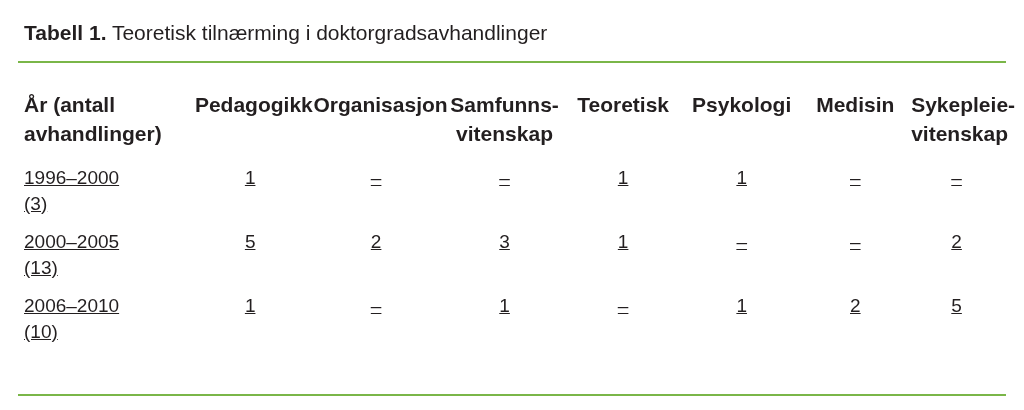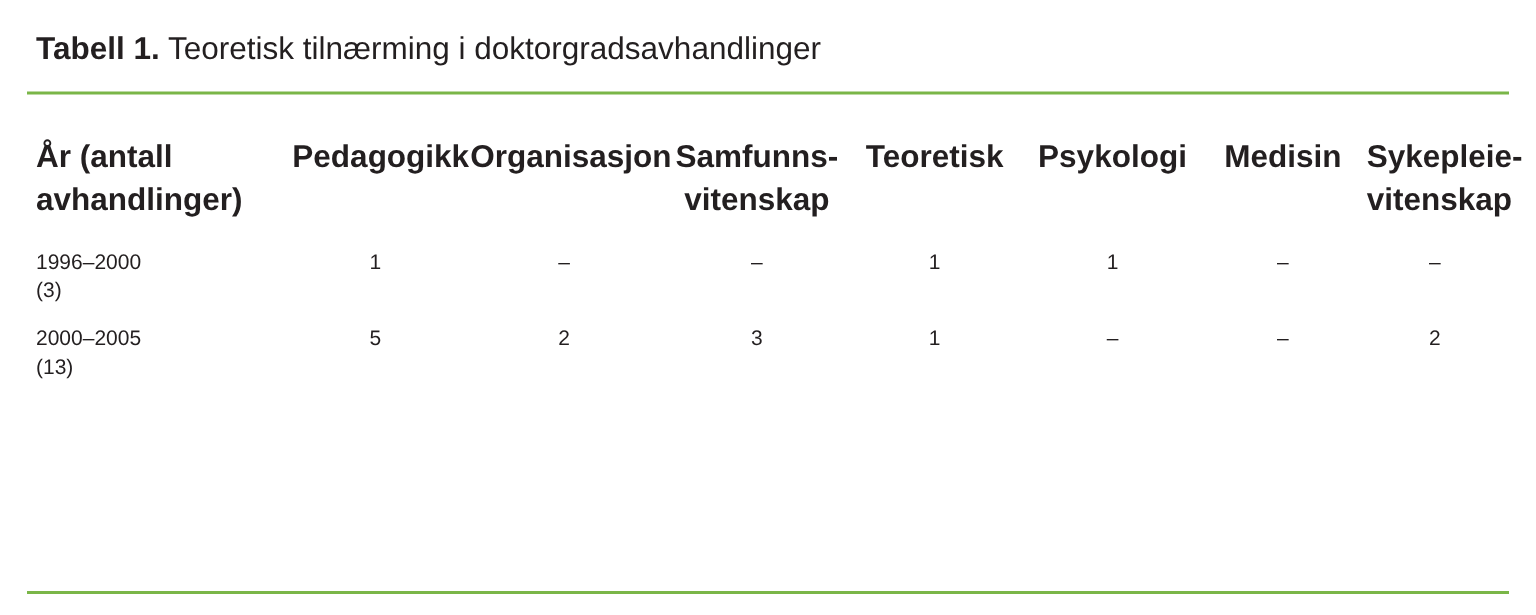--- a/index.html
+++ b/index.html
@@ -50,26 +50,27 @@
     text-align: center;
     vertical-align: top;
     padding: 28px 4px 10px 4px;
     line-height: 1.35;
   }
   thead th.col-year {
     text-align: left;
     padding-left: 6px;
   }
   tbody td {
-    font-size: 14px;
+    font-size: 19px;
     text-align: center;
     vertical-align: top;
     padding: 7px 4px 6px 4px;
     line-height: 1.35;
     font-weight: normal;
+    text-decoration: underline;
   }
   tbody td.col-year {
     text-align: left;
     padding-left: 6px;
     white-space: pre-line;
   }
   .rule-bottom {
     position: absolute;
     left: 18px;
     right: 18px;
@@ -143,17 +144,28 @@
         <td class="col-year">2000–2005
 (13)</td>
         <td>5</td>
         <td>2</td>
         <td>3</td>
         <td>1</td>
         <td>–</td>
         <td>–</td>
         <td>2</td>
       </tr>
+      <tr>
+        <td class="col-year">2006–2010
+(10)</td>
+        <td>1</td>
+        <td>–</td>
+        <td>1</td>
+        <td>–</td>
+        <td>1</td>
+        <td>2</td>
+        <td>5</td>
+      </tr>
     </tbody>
   </table>
 
   <hr class="rule rule-bottom">
 </div>
 
 </body></html>

